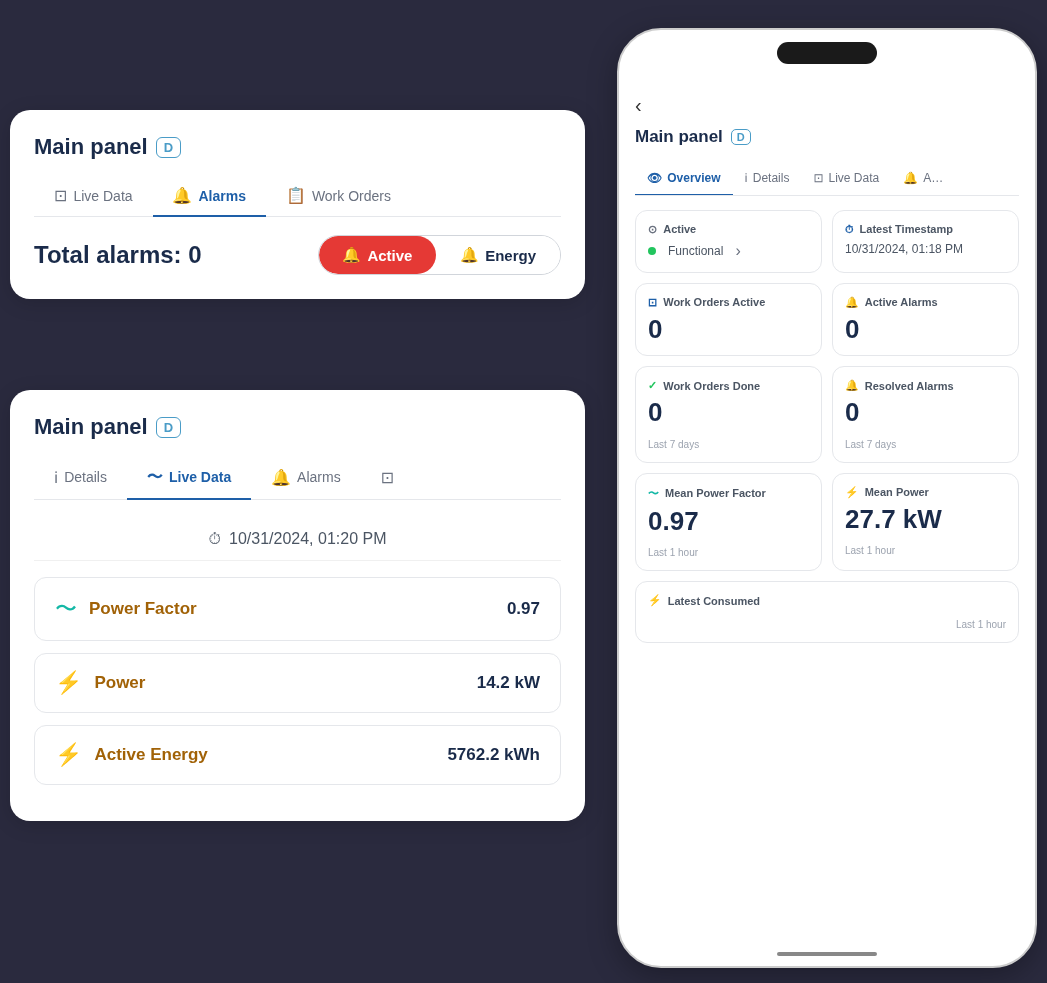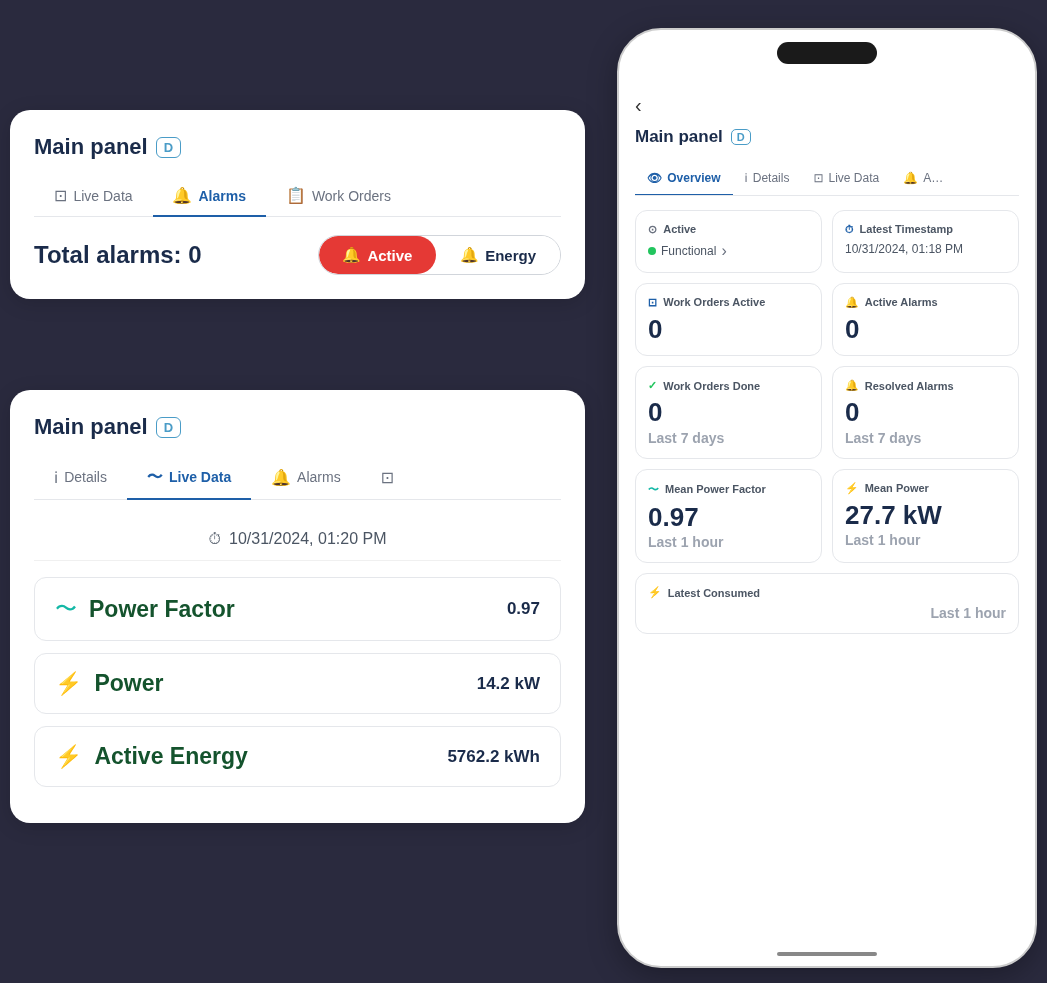--- a/index.html
+++ b/index.html
@@ -208,23 +208,23 @@
       display: flex;
       align-items: center;
       gap: 12px;
     }
 
     .metric-icon {
       font-size: 22px;
     }
 
     .metric-label {
-      font-size: 23px;
-      font-weight: 600;
-      color: #14532d;
+      font-size: 17px;
+      font-weight: 600;
+      color: #a16207;
     }
 
     .metric-value {
       font-size: 17px;
       font-weight: 600;
       color: #1a2b4a;
     }
 
     
     .phone-panel-title {
@@ -307,24 +307,23 @@
     }
 
     .phone-card-value {
       font-size: 26px;
       font-weight: 700;
       color: #1a2b4a;
       line-height: 1.1;
     }
 
     .phone-card-sub {
-      font-size: 14px;
+      font-size: 10px;
       color: #9ca3af;
-      margin-top: 3px;
-      font-weight: bold;
+      margin-top: 12px;
     }
 
     .phone-card-desc {
       font-size: 12px;
       color: #4b5563;
     }
 
     .phone-card.full-width {
       grid-column: span 2;
     }
@@ -461,21 +460,21 @@
       </div>
     </div>
 
     <div class="phone-grid">
 
       <div class="phone-card">
         <div class="phone-card-header">
           <span style="color:#6b7280;">⊙</span>
           <span>Active</span>
         </div>
-        <div style="display:flex;align-items:center;gap:5px;">
+        <div style="display:flex;align-items:center;gap:12px;">
           <span class="green-dot"></span>
           <span class="phone-card-desc">Functional</span>
           <span style="color:#6b7280;">›</span>
         </div>
       </div>
 
       <div class="phone-card">
         <div class="phone-card-header">
           <span style="color:#1e5fa8;">⏱</span>
           <span>Latest Timestamp</span>

